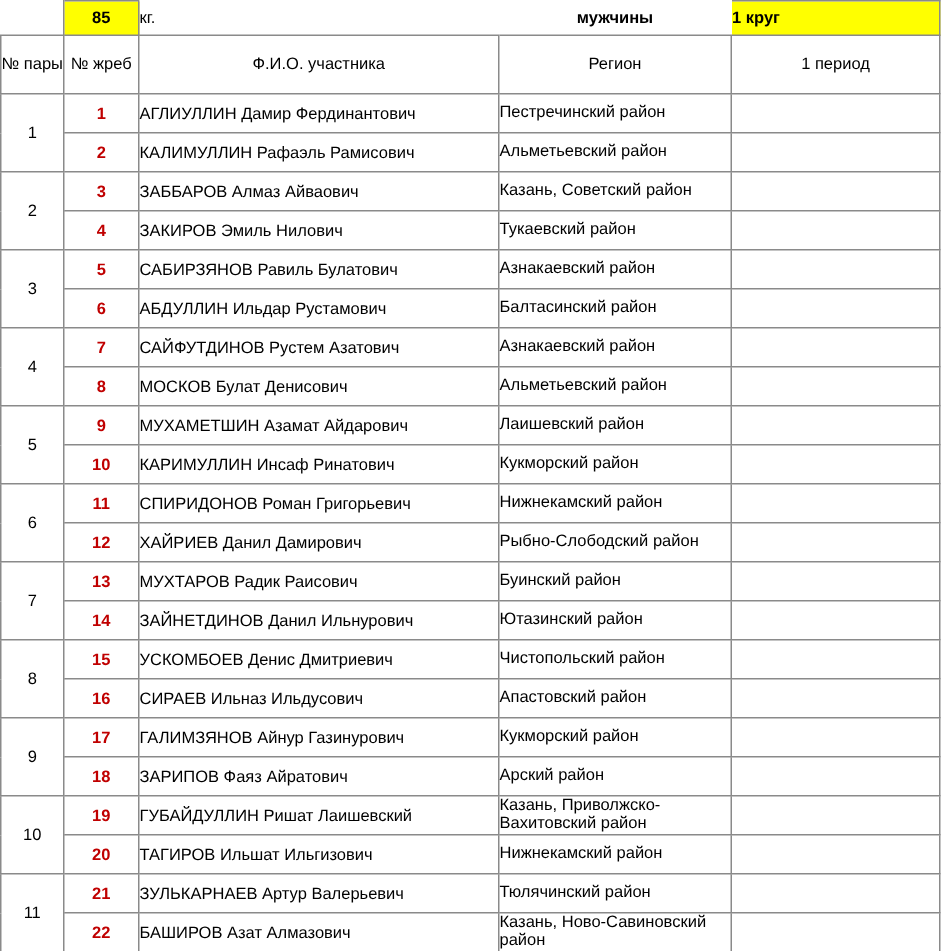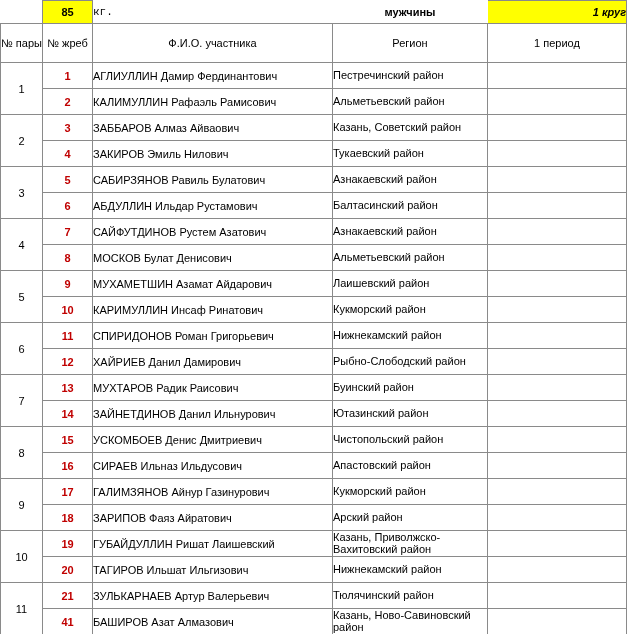--- a/index.html
+++ b/index.html
@@ -43,36 +43,34 @@
     font-size: 15px;
   }
   .cell-kg {
     text-align: left;
     padding-left: 4px;
     font-size: 10px;
     border-top: 1px solid #ffffff !important;
     border-bottom: 1px solid #8a8a8a !important;
     border-left: 1px solid #ffffff !important;
     border-right: 1px solid #ffffff !important;
-    font-family: Liberation Mono, monospace;
   }
   .cell-gender {
     text-align: center;
     font-weight: bold;
     font-size: 13px;
     border-top: 1px solid #ffffff !important;
     border-left: 1px solid #ffffff !important;
     border-right: 1px solid #ffffff !important;
     border-bottom: 1px solid #8a8a8a !important;
   }
   .cell-round {
     background: #ffff00;
-    text-align: right;
-    font-weight: bold;
-    font-style: italic;
+    text-align: left;
+    font-weight: bold;
     font-size: 13px;
   }
   
   .head-row td {
     height: 38px;
     text-align: center;
     font-size: 11px;
     line-height: 1.15;
   }
   .head-small {
@@ -281,19 +279,19 @@
         <td class="c-period"></td>
       </tr>
       <tr class="row-body">
         <td class="c-pair" rowspan="2">11</td>
         <td class="c-lot">21</td>
         <td class="c-name">ЗУЛЬКАРНАЕВ Артур Валерьевич</td>
         <td class="c-region">Тюлячинский район</td>
         <td class="c-period"></td>
       </tr>
       <tr class="row-body">
-        <td class="c-lot">41</td>
+        <td class="c-lot">22</td>
         <td class="c-name">БАШИРОВ Азат Алмазович</td>
         <td class="c-region two-line">Казань, Ново-Савиновский район</td>
         <td class="c-period"></td>
       </tr>
     </tbody>
 </table>
 
 </body></html>

